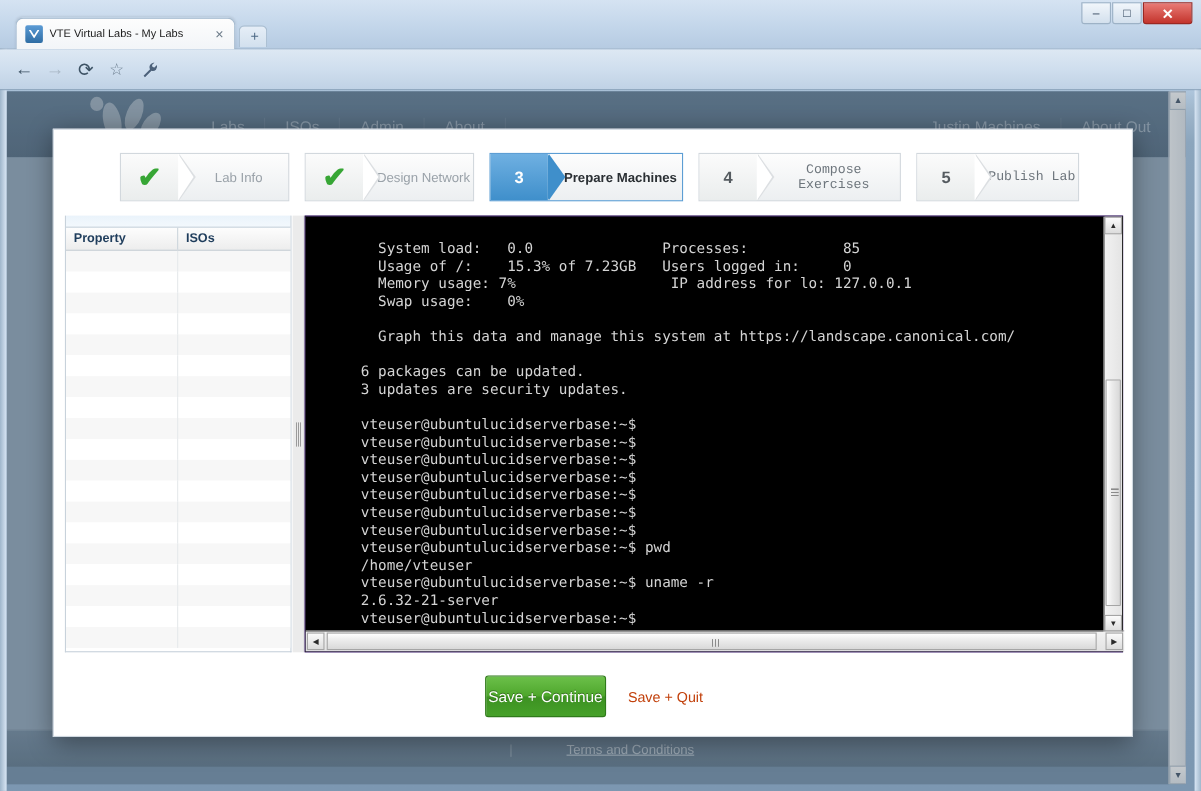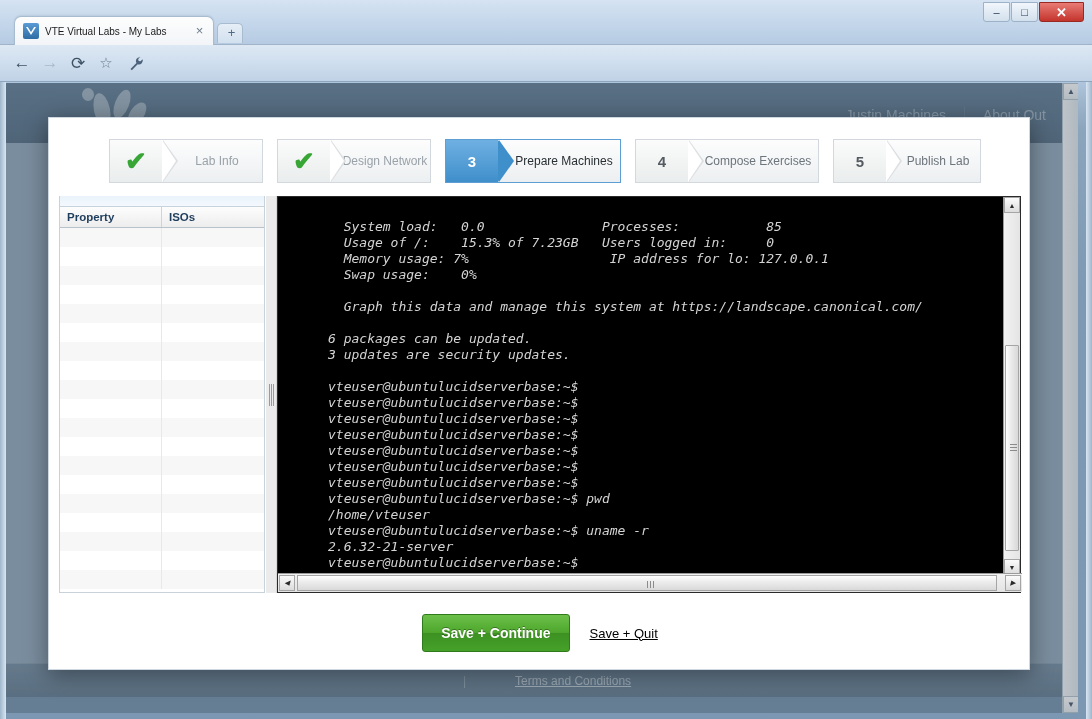--- a/index.html
+++ b/index.html
@@ -203,22 +203,22 @@
   .step-badge .arrow-bd {
     position:absolute; right:-16px; top:0; width:0;height:0;
     border-top: 21px solid transparent; border-bottom: 21px solid transparent;
     border-left: 15px solid #dcdfe2;
   }
   .step.current .step-badge .arrow { border-left-color:#3f8fcb; }
   .step.current .step-badge .arrow-bd { border-left-color:#3f8fcb; }
   .step-check { color:#37a635; font-size: 26px; font-weight:bold; line-height:1; }
   .step-num { font-size:15px; font-weight:bold; color:#555b60; }
   .step-label { flex:1; text-align:center; font-size: 12px; color:#9aa2a9; padding-left:10px; }
-  .step.current .step-label { color:#2a2f33; font-weight:normal; }
-  .step.todo .step-label { color:#6d757c; }
+  .step.current .step-label { color:#2a2f33; font-weight:bold; }
+  .step.todo .step-label { color:#6d757c;font-family:Liberation Mono, monospace; }
 
   
   #work-area {
     position:absolute; left:10px; top:78px; width:962px; height:513px;
   }
   #props-panel {
     position:absolute; left:0; top:0; width:206px; height:397px;
     background: linear-gradient(180deg,#eaf3fb 0%,#f6fafd 14px,#ffffff 22px);
     border:1px solid #c8d2db; border-top:none;
   }
@@ -246,21 +246,21 @@
     background:#ebebeb; border-right:1px solid #d8d8d8;
   }
   #splitter-grip {
     position:absolute; left:3px; top:188px; width:5px; height:22px;
     background: repeating-linear-gradient(90deg,#9a9a9a 0 1px,#ebebeb 1px 2px);
   }
 
   
   #term-panel {
     position:absolute; left:218px; top:0; width:744px; height:397px;
-    background:#6d28d9; border:1px solid #2a2a2a;font-style:italic;
+    background:#6d28d9; border:1px solid #2a2a2a;
   }
   #term-screen {
     position:absolute; left:0; top:0; width:727px; height:378px;
     overflow:hidden; background:#000;
     font-family: "DejaVu Sans Mono", "Liberation Mono", monospace;
     font-size: 13px; line-height: 16px; color: #d4d4d4;
     padding: 6px 0 0 50px; white-space: pre;
   }
   .term-line { height:16px; }
   .term-line.blank { color: transparent; }
@@ -308,45 +308,51 @@
     background: repeating-linear-gradient(90deg,#8b8b8b 0 1px,transparent 1px 3px);
   }
 
   
   #modal-actions {
     position:absolute; left:0; top: 496px; width:982px;
     display:flex; align-items:center; justify-content:center; gap: 20px;
   }
   #save-continue-button {
     background: linear-gradient(180deg,#6cc04a 0%,#4da62b 50%,#3d9122 51%,#46a129 100%);
-    border:1px solid #2f7a1a; color:#fff; font-weight:bold; font-size:14px;
-    padding: 10px 18px; border-radius:3px; cursor:pointer;
+    border:1px solid #2f7a1a; color:#fff; font-weight:normal; font-size:14px;
+    padding: 10px 2px; border-radius:3px; cursor:pointer;
     text-shadow: 0 -1px 0 rgba(0,0,0,.35);
   }
   #save-quit-link {
-    color:#000000; font-size:13px; text-decoration: underline; cursor:pointer;
+    color:#c2410c; font-size:13px; cursor:pointer;
   }
 </style>
 </head>
 <body>
 
 <div id="desktop-backdrop">
   <div class="blur-blob" style="left:560px;top:2px;width:460px;height:14px;background:#2f3a44;border-radius:3px;"></div>
   <div class="blur-blob" style="left:600px;top:26px;width:200px;height:12px;background:#3a4650;border-radius:3px;"></div>
   <div class="blur-blob" style="left:250px;top:18px;width:220px;height:12px;background:#6d8198;border-radius:3px;opacity:.4;"></div>
   <div class="blur-blob" style="left:60px;top:86px;width:110px;height:58px;background:#5c7governor;opacity:.2;"></div>
 </div>
 
 <div id="page-viewport">
   <div id="site-header">
     <div id="site-logo">
       <span class="logo-petal" style="left:26px;top:6px;width:16px;height:34px;border-radius:8px/17px;transform:rotate(-12deg);"></span>
       <span class="logo-petal" style="left:47px;top:2px;width:14px;height:30px;border-radius:7px/15px;transform:rotate(22deg);"></span>
       <span class="logo-petal" style="left:14px;top:1px;width:12px;height:13px;border-radius:50%;"></span>
       <span class="logo-petal" style="left:62px;top:14px;width:14px;height:26px;border-radius:7px/13px;transform:rotate(34deg);"></span>
+    </div>
+    <div id="site-nav">
+      <span class="site-nav-item">Labs</span>
+      <span class="site-nav-item">ISOs</span>
+      <span class="site-nav-item">Admin</span>
+      <span class="site-nav-item">About</span>
     </div>
     <div id="site-nav-right">
       <span class="site-nav-item">Justin Machines</span>
       <span class="site-nav-item" style="border-right:none;">About Out</span>
     </div>
   </div>
   <div id="site-body"></div>
   <div id="site-footer">
     <span id="footer-sep">|</span>
     <span id="footer-terms">Terms and Conditions</span>

